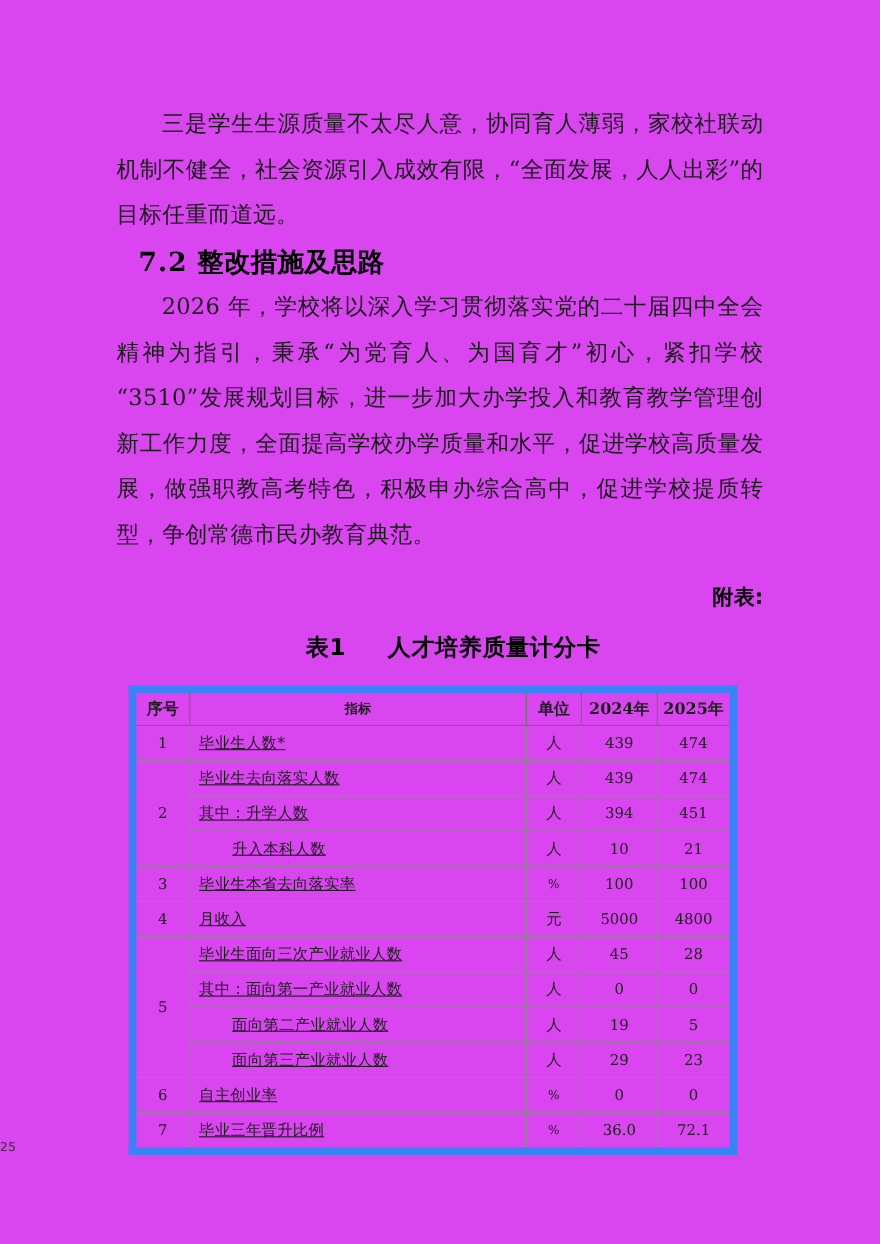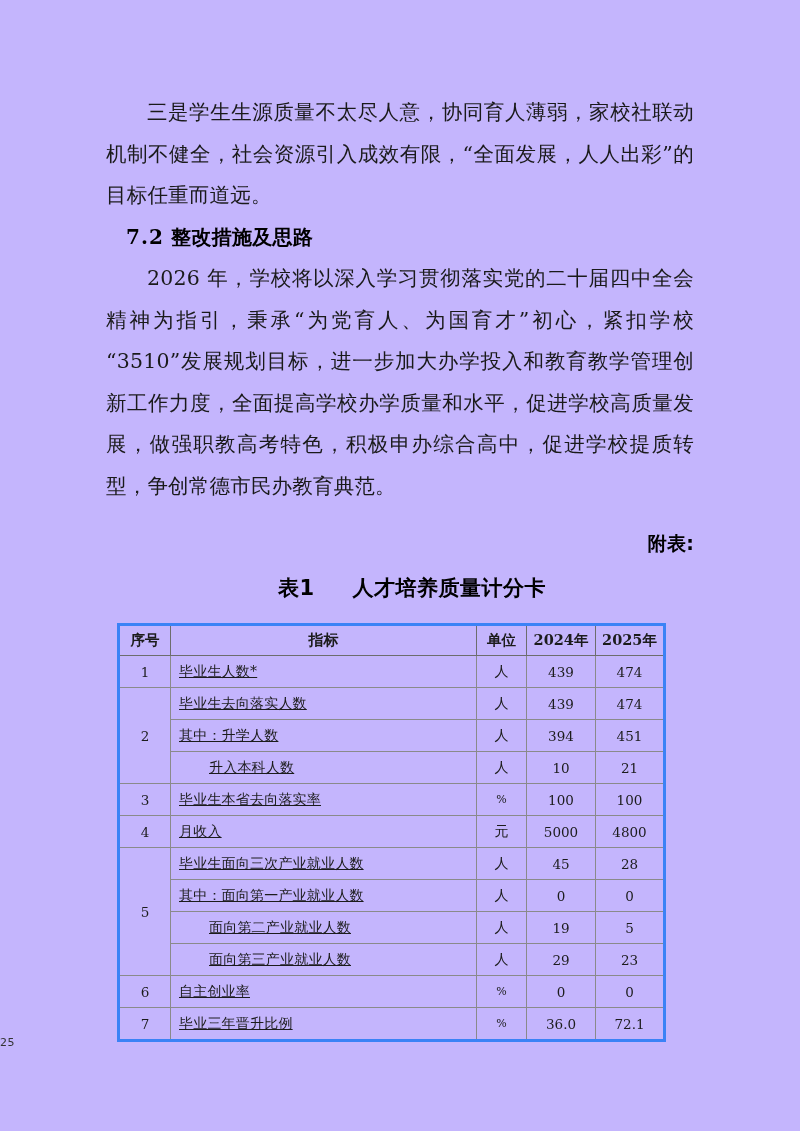--- a/index.html
+++ b/index.html
@@ -10,21 +10,21 @@
   }
   body {
     font-family: "DejaVu Serif", "Liberation Serif", serif;
     color: #000000;
   }
   .page {
     position: relative;
     width: 800px;
     height: 1131px;
     margin: 0 auto;
-    background: #c4b5fd;
+    background: #d946ef;
     overflow: hidden;
     box-sizing: border-box;
   }
   .content {
     position: absolute;
     left: 106px;
     top: 92px;
     width: 588px;
   }
 
@@ -35,21 +35,21 @@
     text-align: justify;
     text-justify: inter-ideograph;
     text-indent: 41px;
     margin: 0;
     letter-spacing: 0.2px;
     color: #1a1a1a;
   }
 
   
   .section-heading {
-    font-size: 20px;
+    font-size: 24px;
     line-height: 41.5px;
     font-weight: bold;
     text-indent: 20px;
     margin: 0;
     letter-spacing: 0.3px;
     color: #000;
   }
   .section-heading .num {
     letter-spacing: 1px;
   }
@@ -109,21 +109,21 @@
     vertical-align: middle;
     color: #1c1c1c;
   }
   table.scorecard thead th {
     height: 29px;
     font-weight: bold;
     font-size: 14.5px;
     text-align: center;
     border-color: #6d6d6d;
   }
-  table.scorecard thead th.th-ind { font-size: 15px; }
+  table.scorecard thead th.th-ind { font-size: 12px; }
 
   table.scorecard td {
     height: 31px;
   }
   td.no-cell {
     text-align: center;
     font-size: 13.5px;
     color: #3a3a3a;
   }
   td.ind-cell {
@@ -141,21 +141,21 @@
   }
   td.unit-cell.pct { font-size: 11px; }
   td.num-cell {
     text-align: center;
     font-size: 13.5px;
     color: #2a2a2a;
   }
 
   
   table.scorecard {
-    border: 3px solid #3b82f6;
+    border: 7px solid #3b82f6;
   }
 
   
   .page-number {
     position: absolute;
     left: 0;
     right: 0;
     top: 1036px;
     text-align: left;
     font-size: 11px;

